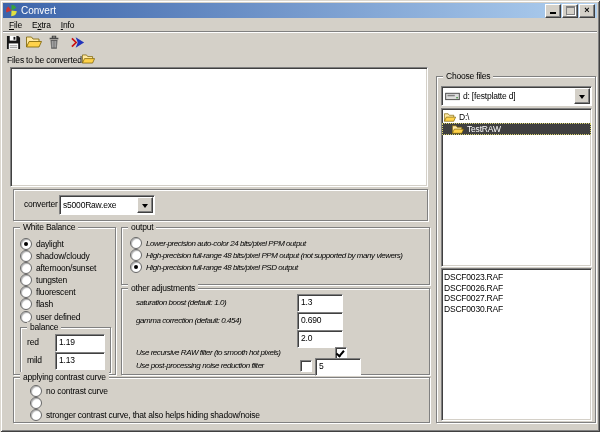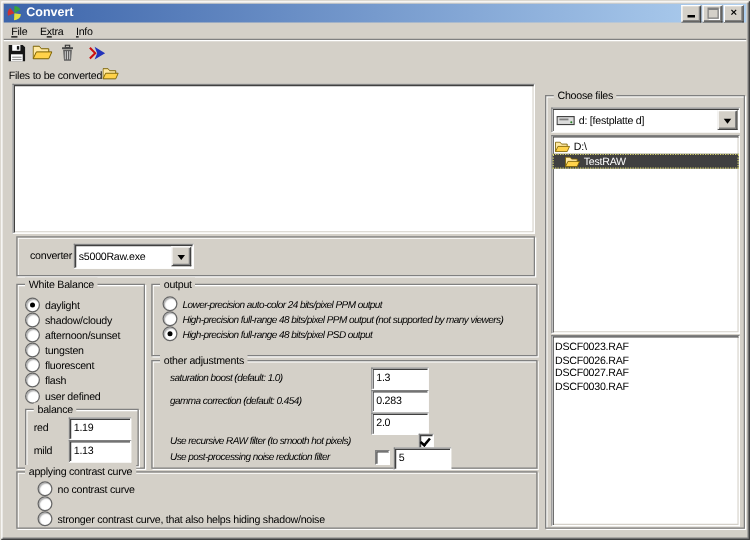--- a/index.html
+++ b/index.html
@@ -7,21 +7,21 @@
     position:relative;width:600px;height:432px;background:#d4d0c8;
     font-family:"Liberation Sans",sans-serif;font-size:8.5px;letter-spacing:-0.2px;color:#000;
     box-shadow:inset 1px 1px 0 #dcd8d0, inset -1px -1px 0 #404040, inset 2px 2px 0 #fff, inset -2px -2px 0 #808080;
     overflow:hidden;
   }
   .abs{position:absolute;}
   
   .titlebar{position:absolute;left:3px;top:3px;right:3px;height:15px;
     background:linear-gradient(90deg,#3c64aa,#b0d0f0);
     display:flex;align-items:center;padding:0 2px;}
-  .apptitle{color:#fff;font-weight:bold;font-size:10px;letter-spacing:0;margin-left:3px;flex:1;line-height:13px;}
+  .apptitle{color:#fff;font-weight:normal;font-size:10px;letter-spacing:0;margin-left:3px;flex:1;line-height:13px;}
   .winbtn{width:14px;height:12px;margin-left:1px;background:#d4d0c8;border:1px solid;border-color:#fff #404040 #404040 #fff;
     box-shadow:inset -1px -1px 0 #808080;display:flex;align-items:center;justify-content:center;}
   .g-min{width:6px;height:6px;border-bottom:2px solid #000;margin-top:-2px;}
   .g-max{width:7px;height:6px;border:1px solid #808080;border-top:2px solid #808080;box-shadow:1px 1px 0 #fff;}
   .g-close{font-size:9px;font-weight:bold;line-height:1;letter-spacing:0;}
   
   .menubar{position:absolute;left:4px;top:19px;display:flex;}
   .menuitem{padding:1px 5px;}
   .menukey{text-decoration:underline;}
   .menusep{position:absolute;left:3px;right:3px;top:31px;height:0;border-top:1px solid #808080;border-bottom:1px solid #fff;}
@@ -188,21 +188,21 @@
         <span class="radio on"></span>
         <span>High-precision full-range 48 bits/pixel PSD output</span>
       </div>
   </div>
 
   <div class="group" style="left:121px;top:288px;width:307px;height:85px">
     <span class="glabel">other adjustments</span>
     <div class="abs small" style="left:14px;top:9px">saturation boost (default: 1.0)</div>
     <div class="tin" style="left:175px;top:5px;width:38px">1.3</div>
     <div class="abs small" style="left:14px;top:27px">gamma correction (default: 0.454)</div>
-    <div class="tin" style="left:175px;top:23px;width:38px">0.283</div>
+    <div class="tin" style="left:175px;top:23px;width:38px">0.690</div>
     <div class="tin" style="left:175px;top:41px;width:38px">2.0</div>
     <div class="abs small" style="left:14px;top:59px">Use recursive RAW filter (to smooth hot pixels)</div>
     <div class="abs" style="left:213px;top:58px">
         <span class="cbx">
           <span class="check"></span>
         </span>
       </div>
     <div class="abs small" style="left:14px;top:72px">Use post-processing noise reduction filter</div>
     <div class="abs" style="left:178px;top:71px">
         <span class="cbx"></span>

